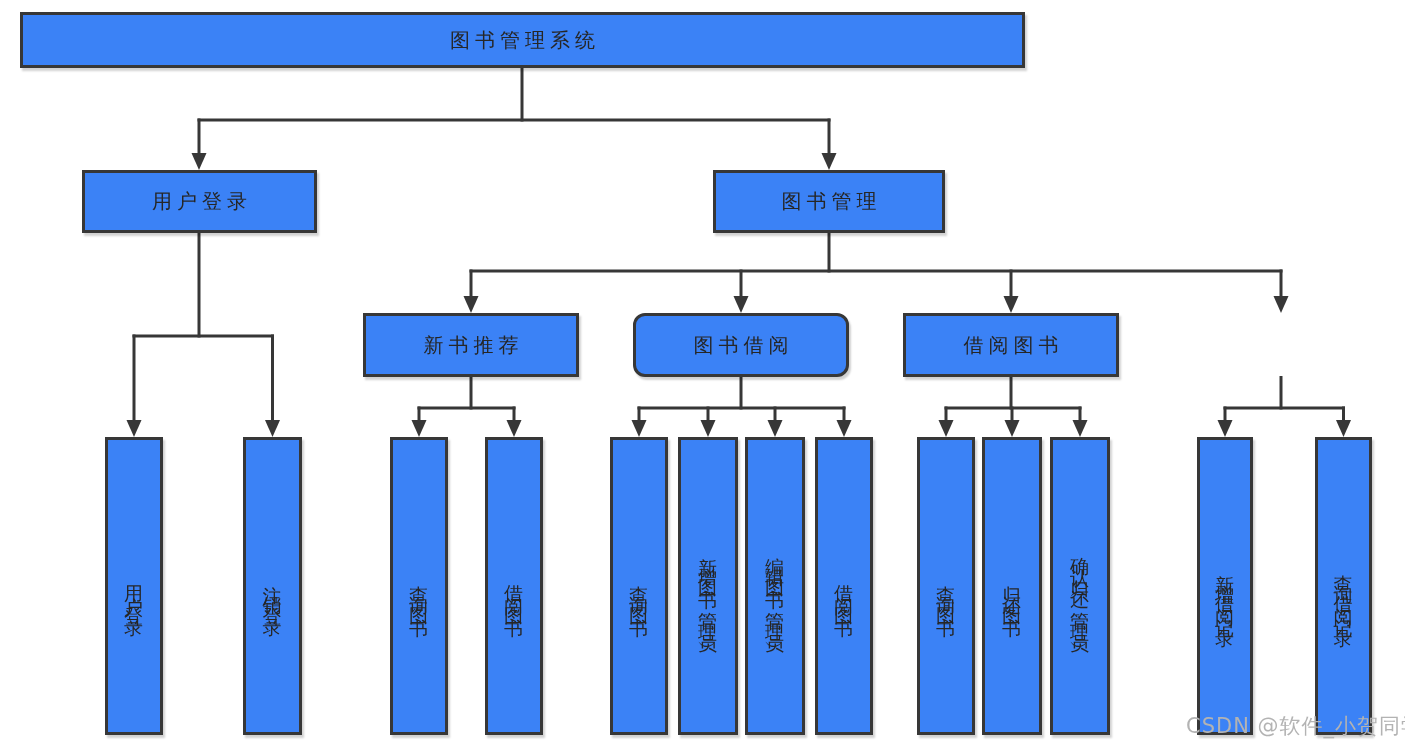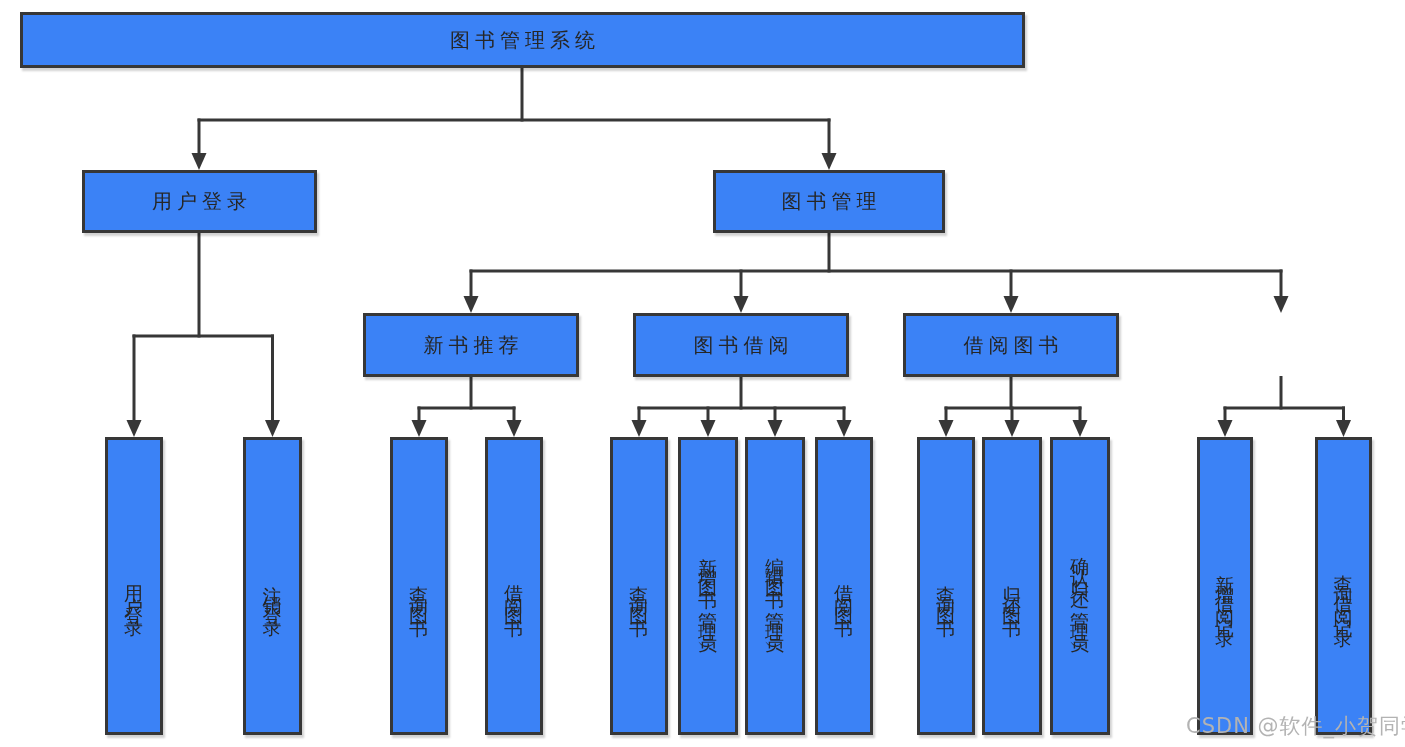--- a/index.html
+++ b/index.html
@@ -52,21 +52,21 @@
     letter-spacing: 11px;
     padding-top: 11px;
     line-height: 1;
     white-space: nowrap;
   }
   
   .root   { left: 20px;   top: 12px;  width: 1005px; height: 56px; }
   .l2-0   { left: 82px;   top: 170px; width: 235px;  height: 63px; }
   .l2-1   { left: 713px;  top: 170px; width: 232px;  height: 63px; }
   .l3-0   { left: 363px;  top: 313px; width: 216px;  height: 64px; }
-  .l3-1   { left: 633px;  top: 313px; width: 216px;  height: 64px; }
+  .l3-1   { left: 633px;  top: 313px; width: 216px;  height: 64px; border-radius: 12px; }
   .l3-2   { left: 903px;  top: 313px; width: 216px;  height: 64px; }
   .l3-3   { left: 1173px; top: 313px; width: 216px;  height: 64px; }
   .leaf   { top: 437px; height: 298px; }
   .ul-0 { left: 105px;  width: 58px; }
   .ul-1 { left: 243px;  width: 59px; }
   .nb-0 { left: 390px;  width: 58px; }
   .nb-1 { left: 485px;  width: 58px; }
   .bb-0 { left: 610px;  width: 58px; }
   .bb-1 { left: 678px;  width: 60px; }
   .bb-2 { left: 745px;  width: 60px; }

